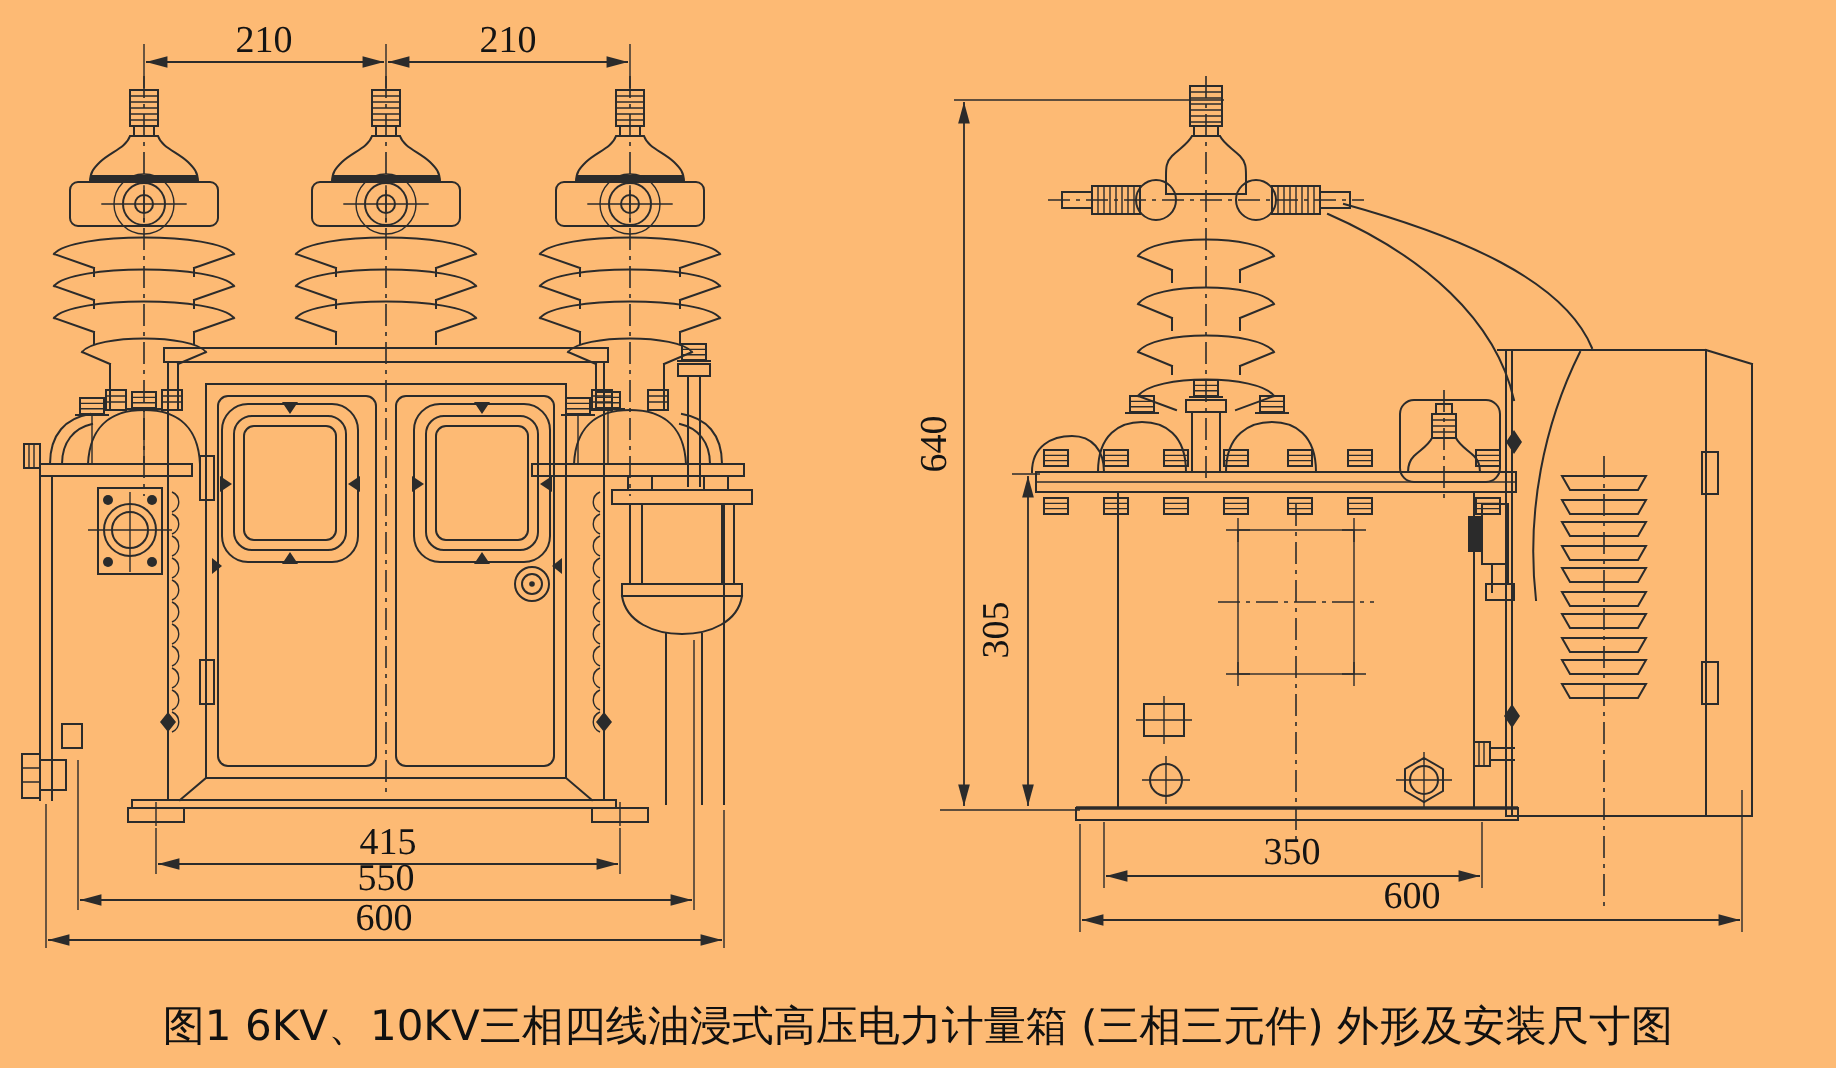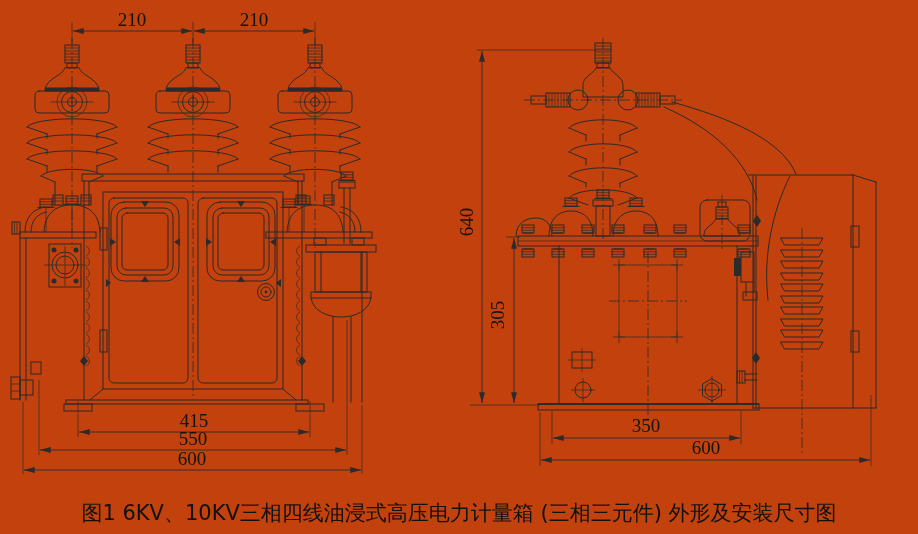--- a/index.html
+++ b/index.html
@@ -1,16 +1,16 @@
 <!DOCTYPE html>
 <html><head>
 <meta charset="utf-8">
 <style>
   html,body{margin:0;padding:0;background:#ffffff;}
-  #stage{position:relative;width:918px;height:534px;background:#c2410c;overflow:hidden;
+  #stage{position:relative;width:918px;height:534px;background:#fdba74;overflow:hidden;
          font-family:"Liberation Serif", serif;}
   svg{position:absolute;left:0;top:0;}
   .ln{stroke:#2b2b2b;fill:none;stroke-width:1;stroke-linecap:square;}
   .tn{stroke:#2b2b2b;fill:none;stroke-width:0.7;}
   .th{stroke:#2b2b2b;fill:none;stroke-width:1.8;}
   .fl{fill:#2b2b2b;stroke:none;}
   .cl{stroke:#2b2b2b;fill:none;stroke-width:0.8;stroke-dasharray:11 3 2 3;}
   .dim{stroke:#2b2b2b;fill:none;stroke-width:0.9;}
   .ext{stroke:#2b2b2b;fill:none;stroke-width:0.7;}
   text.dnum{fill:#141414;font:19px "Liberation Serif", serif;text-anchor:middle;}

